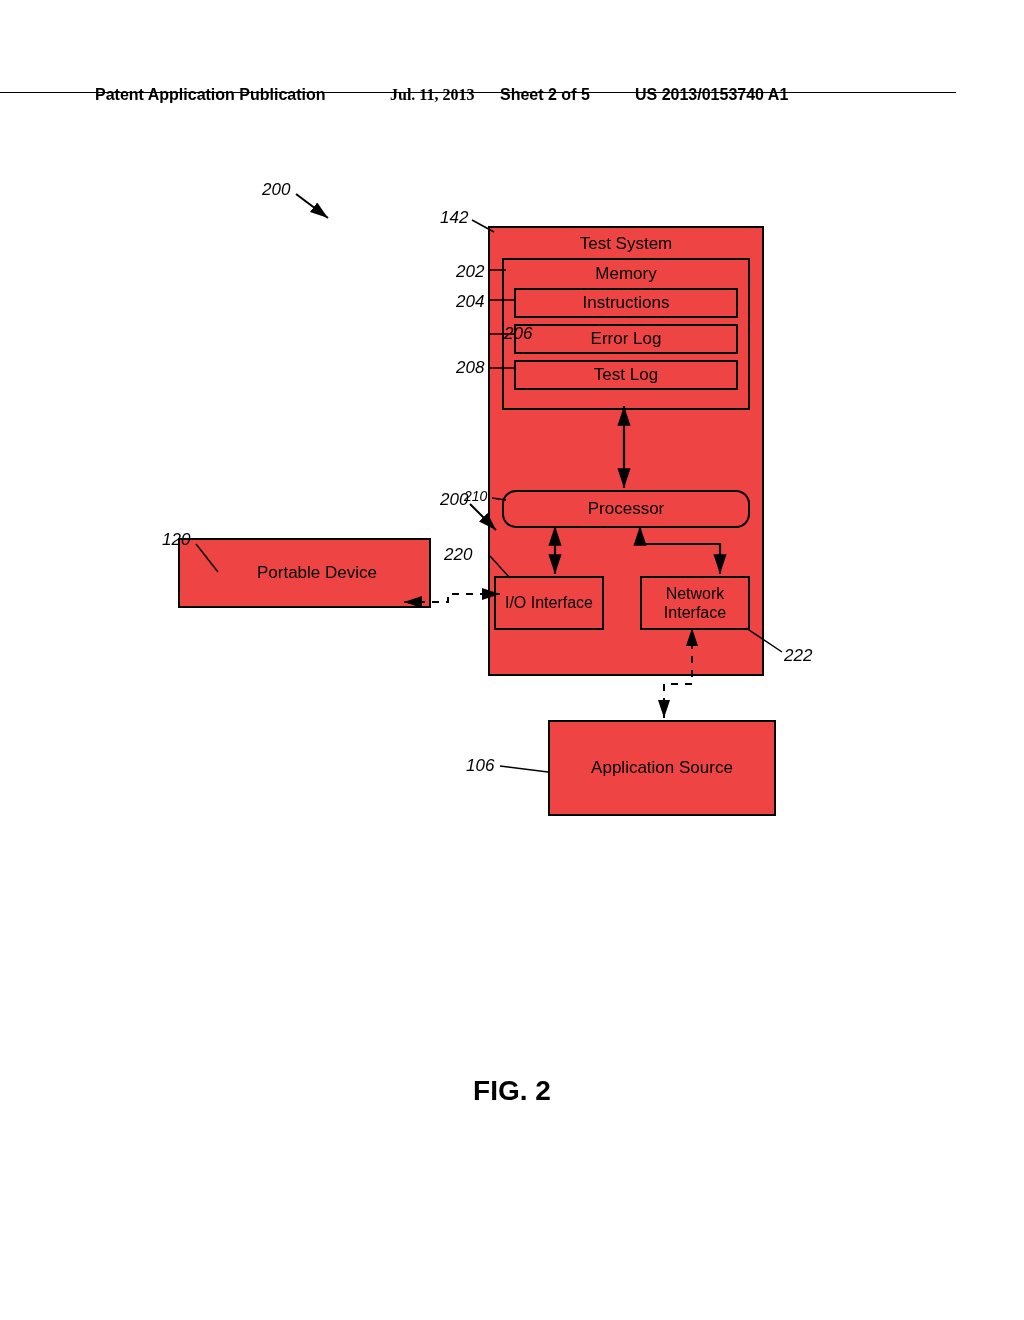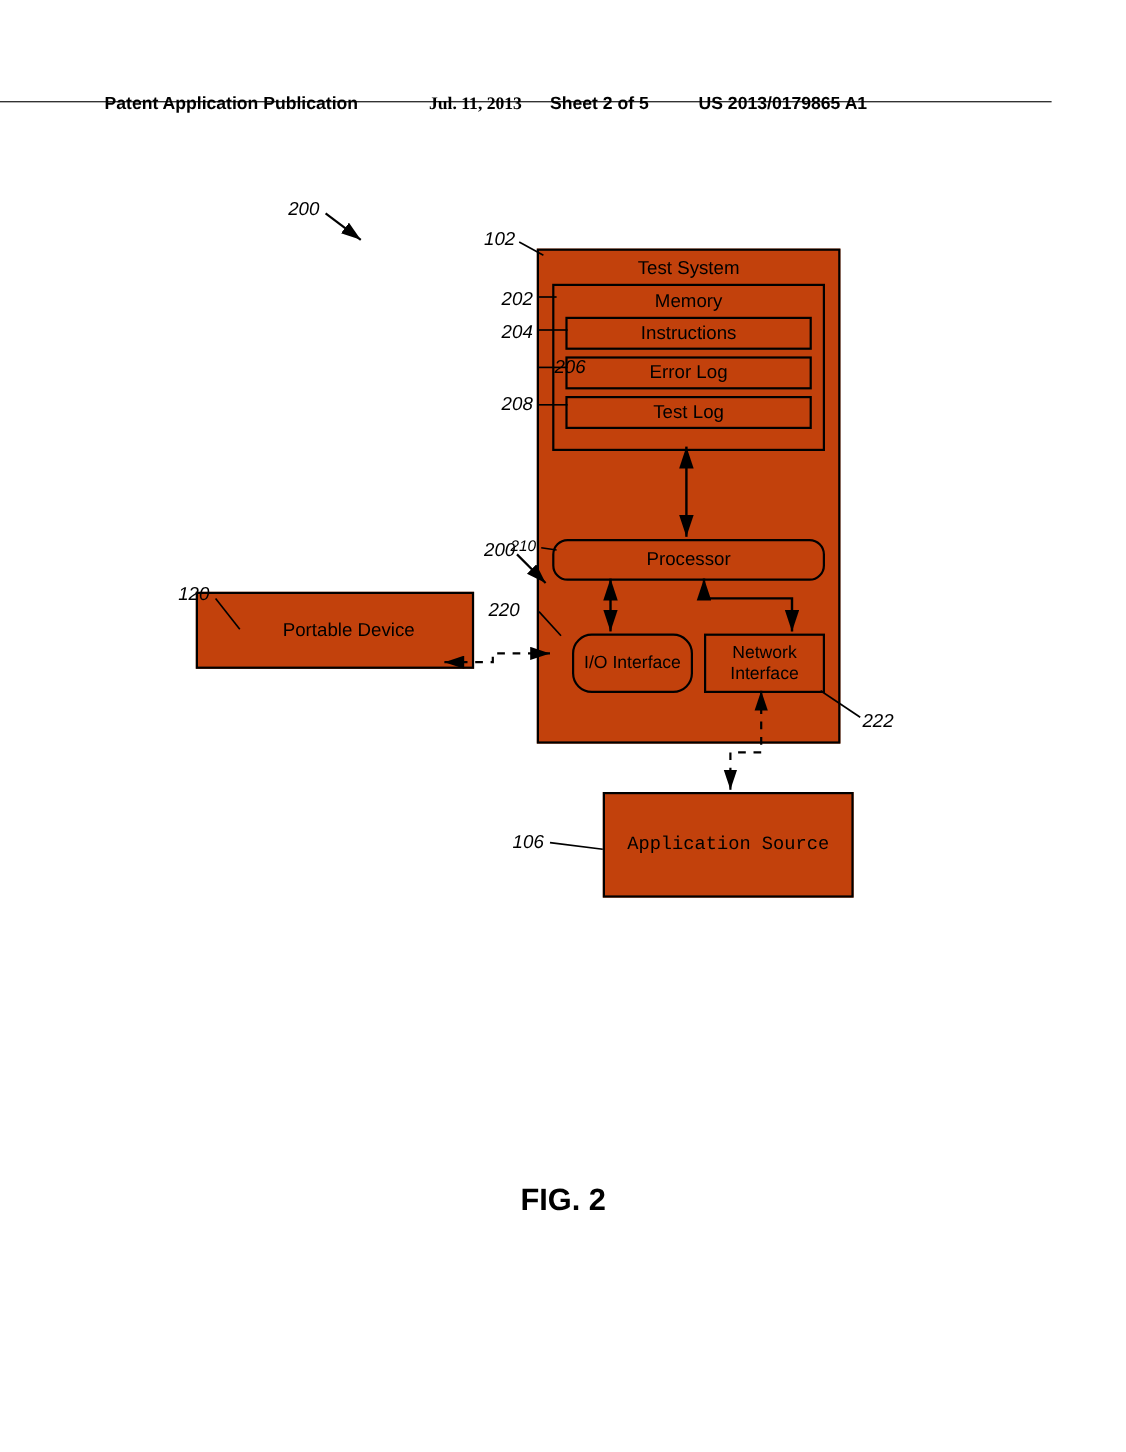--- a/index.html
+++ b/index.html
@@ -34,21 +34,21 @@
     width: 1024px;
     text-align: center;
     top: 1075px;
     font-size: 28px;
     font-weight: bold;
   }
 
   .box {
     position: absolute;
     border: 2px solid #000;
-    background: #c2410c;
+    background: #ef4444;
     text-align: center;
     font-size: 17px;
     display: flex;
     align-items: center;
     justify-content: center;
   }
   .ref {
     position: absolute;
     font-style: italic;
     font-size: 17px;
@@ -58,21 +58,21 @@
 
   svg { position: absolute; top: 0; left: 0; }
 </style>
 </head>
 <body>
 
 <div class="header">
   <span class="pubref">Patent Application Publication</span>
   <span class="pubdate">Jul. 11, 2013</span>
   <span class="sheet">Sheet 2 of 5</span>
-  <span class="pubid">US 2013/0179865 A1</span>
+  <span class="pubid">US 2013/0153740 A1</span>
 </div>
 
 <div class="figlabel">FIG. 2</div>
 
 <div class="box" style="left:488px; top:226px; width:272px; height:440px; align-items:flex-start; padding-top:6px;">
   <span>Test System</span>
 </div>
 
 <div class="box" style="left:502px; top:258px; width:244px; height:144px; align-items:flex-start; padding-top:4px;">
   <span>Memory</span>
@@ -87,38 +87,38 @@
 </div>
 
 <div class="box" style="left:514px; top:360px; width:220px; height:26px;">
   <span>Test Log</span>
 </div>
 
 <div class="box" style="left:502px; top:490px; width:244px; height:34px;border-radius:14px;">
   <span>Processor</span>
 </div>
 
-<div class="box" style="left:520px; top:576px; width:106px; height:50px; font-size:16px; line-height:1.2;border-radius:18px;">
+<div class="box" style="left:494px; top:576px; width:106px; height:50px; font-size:16px; line-height:1.2;">
   <span>I/O Interface</span>
 </div>
 
 <div class="box" style="left:640px; top:576px; width:106px; height:50px; font-size:16px; line-height:1.2;">
   <span>Network Interface</span>
 </div>
 
 <div class="box" style="left:178px; top:538px; width:224px; height:66px;padding-left:25px;">
   <span>Portable Device</span>
 </div>
 
-<div class="box" style="left:548px; top:720px; width:224px; height:92px;font-family:Liberation Mono, monospace;">
+<div class="box" style="left:548px; top:720px; width:224px; height:92px;">
   <span>Application Source</span>
 </div>
 
 <div class="ref" style="left:262px; top:180px;">200</div>
-<div class="ref" style="left:440px; top:208px;">102</div>
+<div class="ref" style="left:440px; top:208px;">142</div>
 <div class="ref" style="left:456px; top:262px;">202</div>
 <div class="ref" style="left:456px; top:292px;">204</div>
 <div class="ref" style="left:456px; top:324px;margin-left:48px;">206</div>
 <div class="ref" style="left:456px; top:358px;">208</div>
 <div class="ref" style="left:464px; top:488px; font-size:14px;">210</div>
 <div class="ref" style="left:440px; top:490px;">200</div>
 <div class="ref" style="left:162px; top:530px;">120</div>
 <div class="ref" style="left:444px; top:545px;">220</div>
 <div class="ref" style="left:784px; top:646px;">222</div>
 <div class="ref" style="left:466px; top:756px;">106</div>

